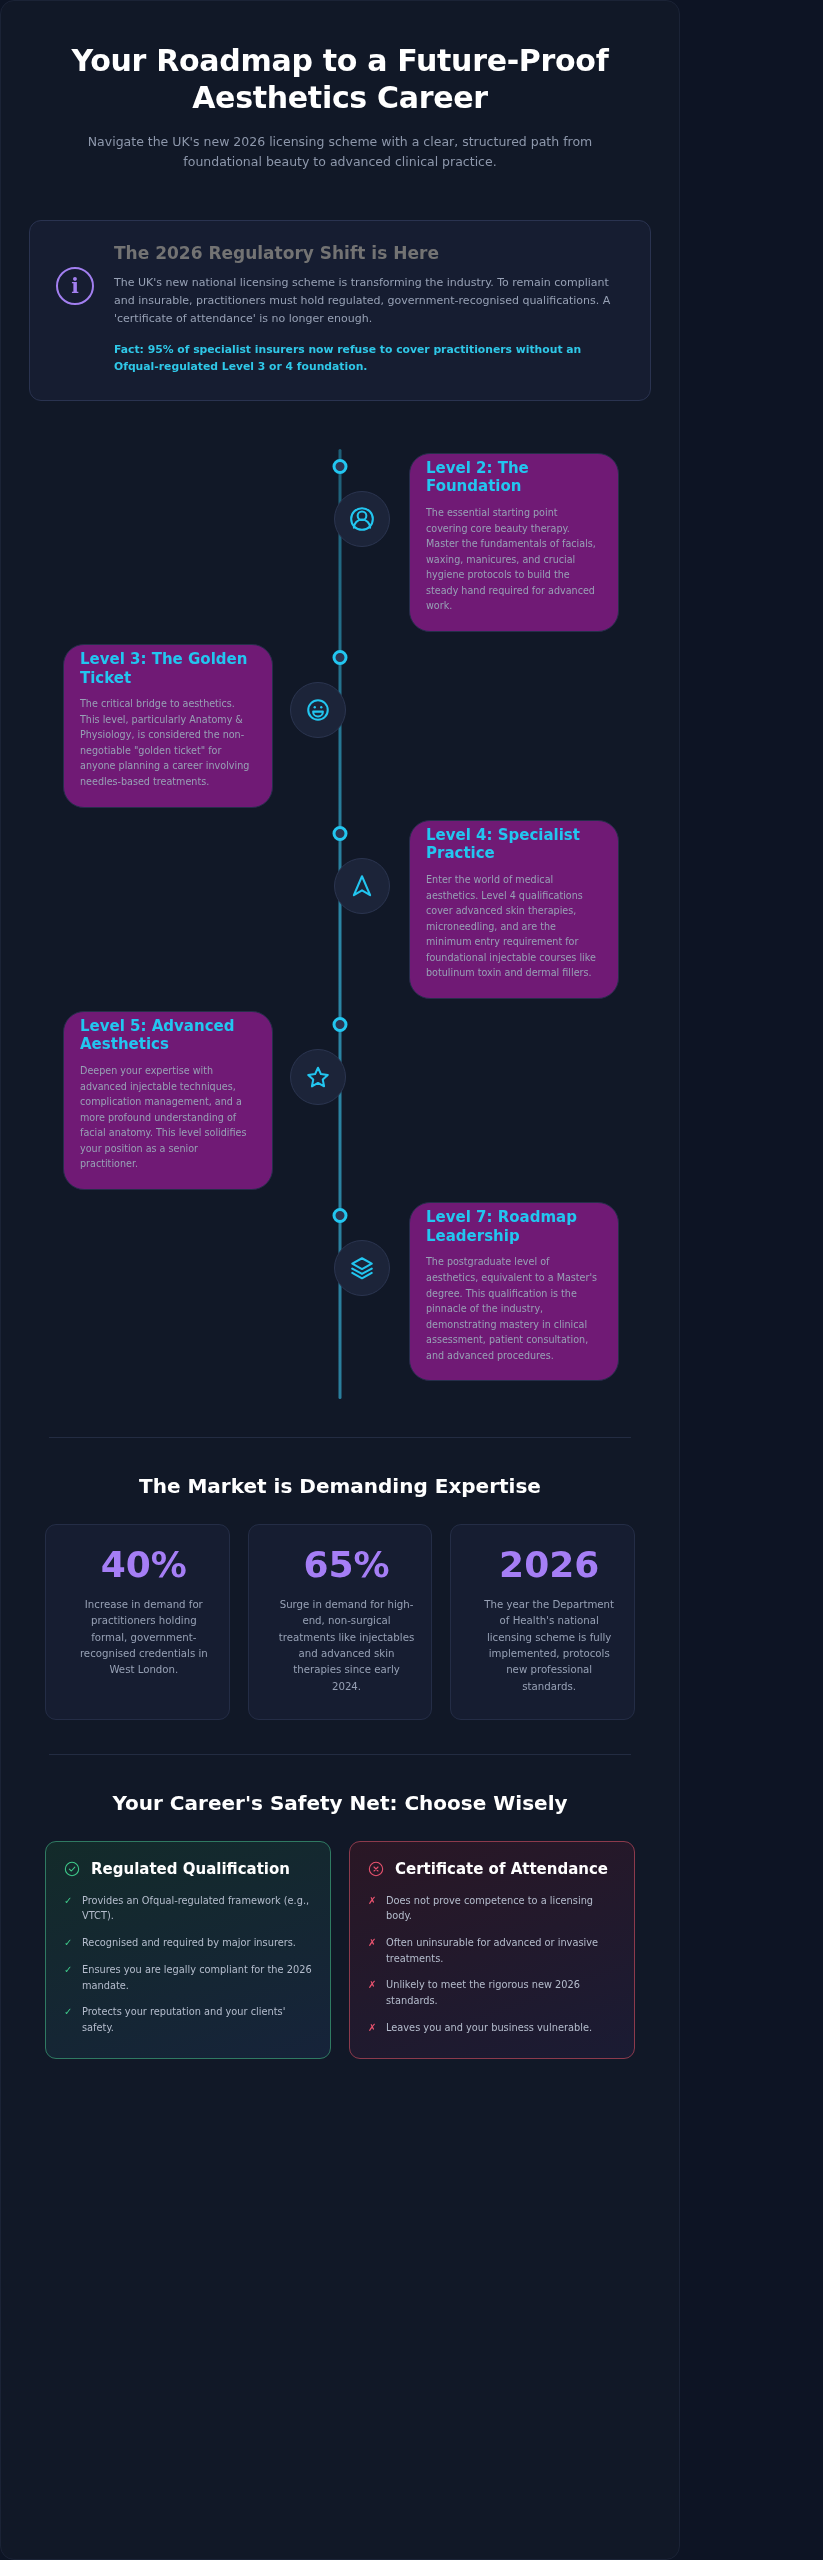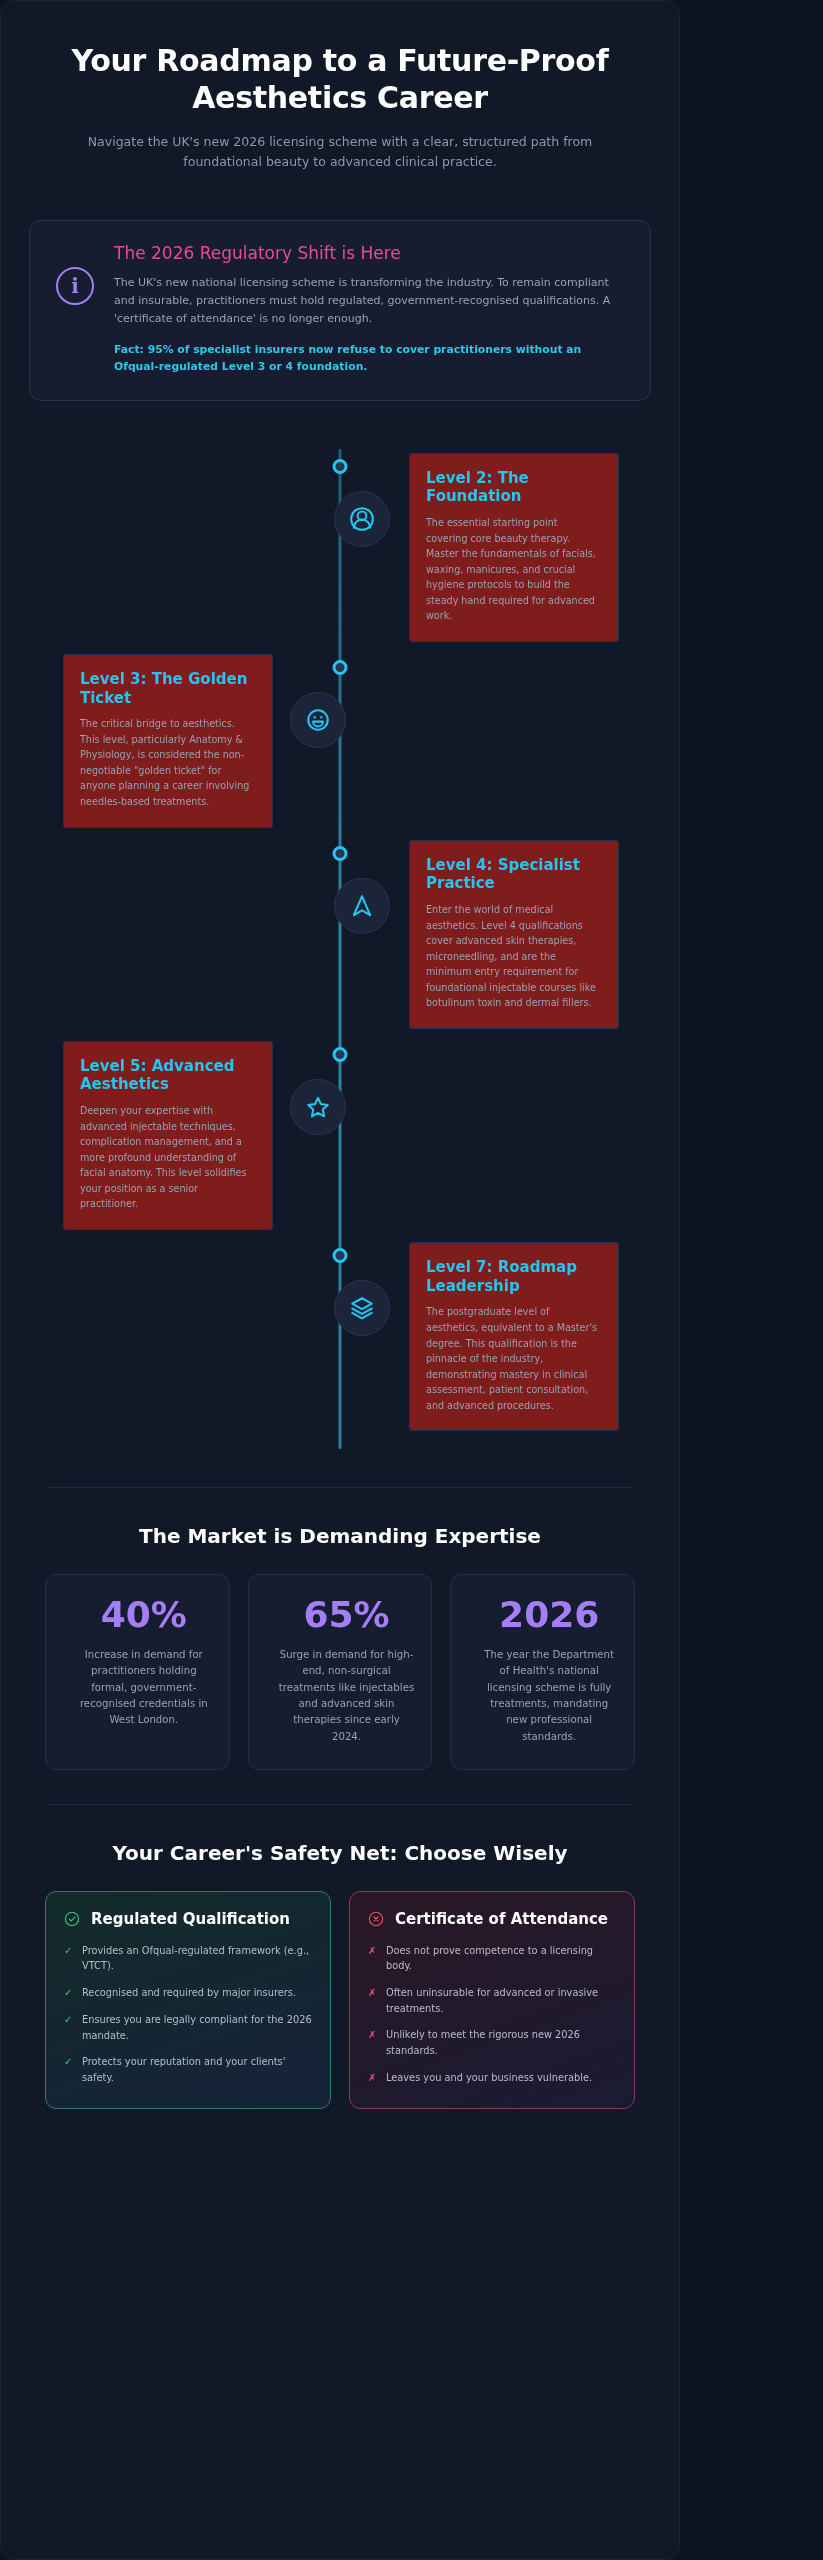--- a/index.html
+++ b/index.html
@@ -66,22 +66,22 @@
     align-items:center;
     justify-content:center;
     color:#a27ff0;
     font-size:20px;
     font-weight:bold;
     font-family:"DejaVu Serif", serif;
   }
   .alert-body { flex:1 1 auto; }
   .alert-title {
     font-size:17px;
-    font-weight:normal;
-    color:#ec4899;
+    font-weight:bold;
+    color:#737373;
     margin-bottom:11px;
   }
   .alert-text {
     font-size:11px;
     line-height:1.62;
     color:#97a1b5;
   }
   .alert-fact {
     margin-top:13px;
     font-size:10.8px;
@@ -109,24 +109,24 @@
   .tl-row {
     position:relative;
     display:flex;
     align-items:flex-start;
     min-height:140px;
     margin-bottom:12px;
   }
   .tl-row.right { justify-content:flex-end; }
   .tl-card {
     width:210px;
-    background:#7f1d1d;
+    background:#701a75;
     border:1px solid #252e4a;
-    border-radius:3px;
-    padding:15px 16px 17px 16px;
+    border-radius:21px;
+    padding:5px 16px 17px 16px;
     position:relative;
     z-index:3;
   }
   .tl-row.left .tl-card { margin-left:34px; }
   .tl-row.right .tl-card { margin-right:32px; }
   .tl-card-title {
     color:#22c6f0;
     font-size:15px;
     font-weight:bold;
     line-height:1.25;
@@ -366,21 +366,21 @@
     <div class="stat-card">
       <div class="stat-value">40%</div>
       <div class="stat-label">Increase in demand for practitioners holding formal, government-recognised credentials in West London.</div>
     </div>
     <div class="stat-card">
       <div class="stat-value">65%</div>
       <div class="stat-label">Surge in demand for high-end, non-surgical treatments like injectables and advanced skin therapies since early 2024.</div>
     </div>
     <div class="stat-card">
       <div class="stat-value">2026</div>
-      <div class="stat-label">The year the Department of Health's national licensing scheme is fully treatments, mandating new professional standards.</div>
+      <div class="stat-label">The year the Department of Health's national licensing scheme is fully implemented, protocols new professional standards.</div>
     </div>
   </div>
 
   <div class="divider" style="margin-top:34px;"></div>
   <div class="section-heading">Your Career's Safety Net: Choose Wisely</div>
   <div class="compare">
 
     <div class="cmp-card cmp-good">
       <div class="cmp-head">
         <span class="cmp-badge-icon">

